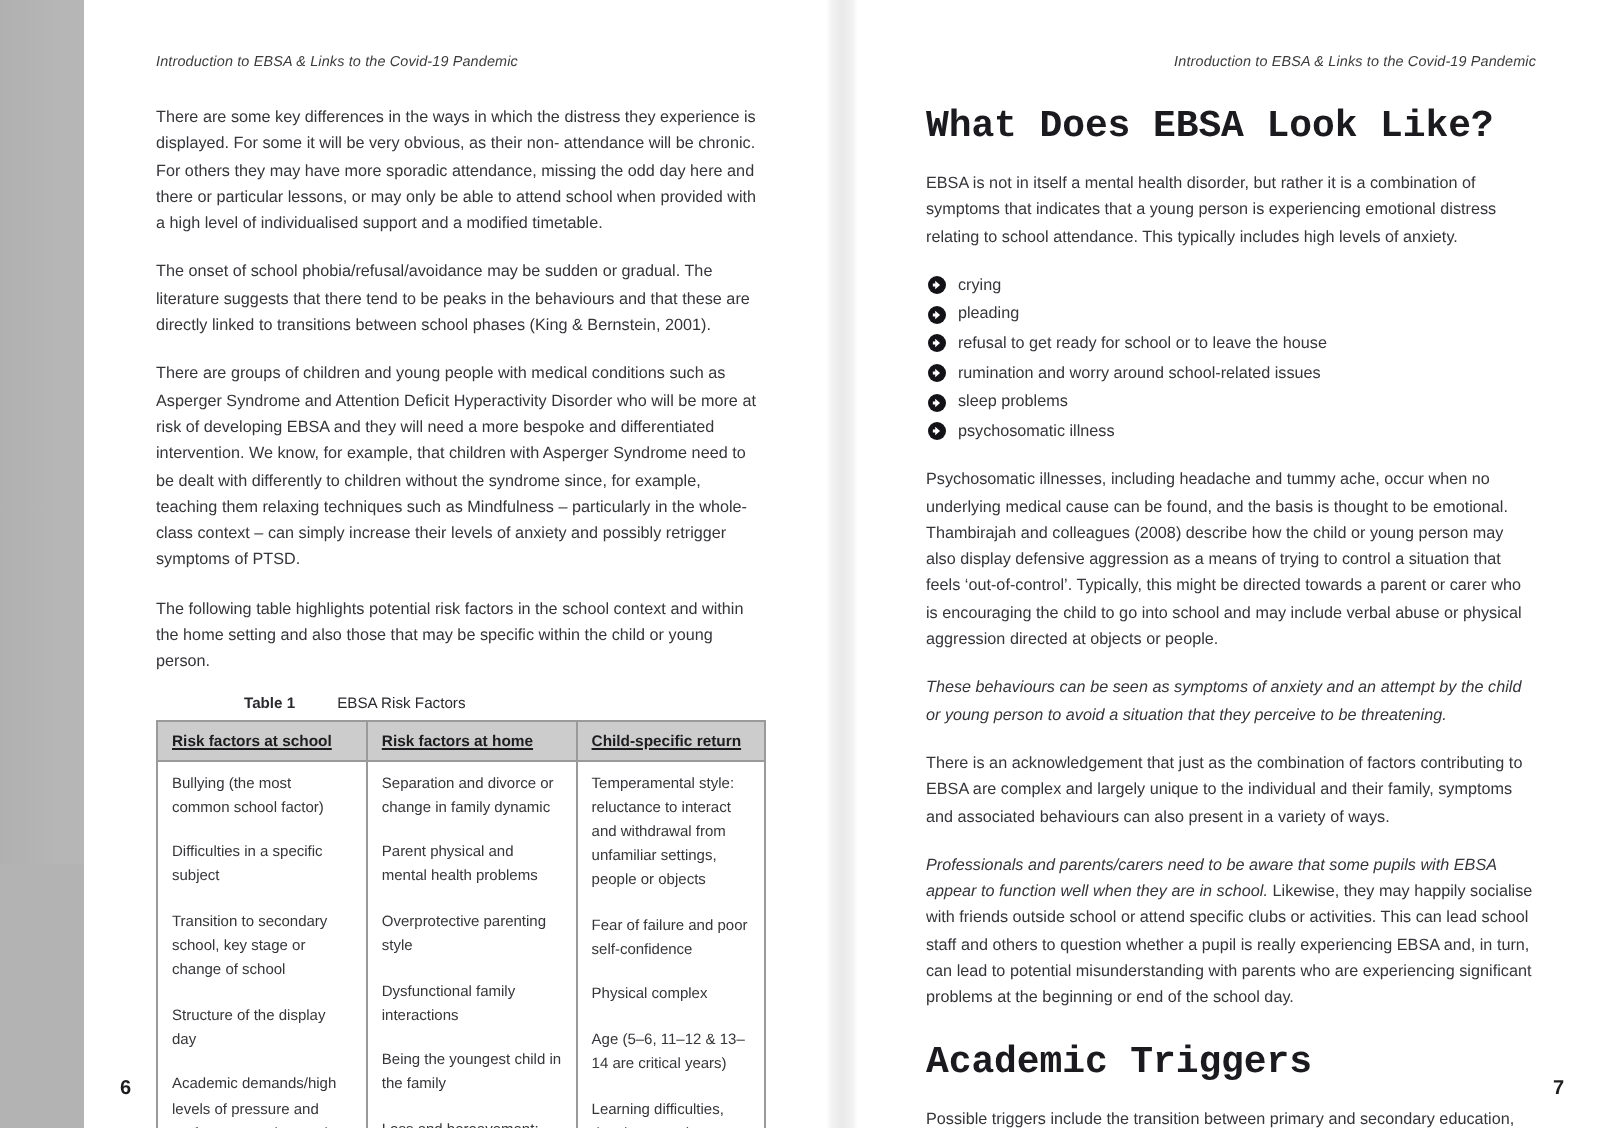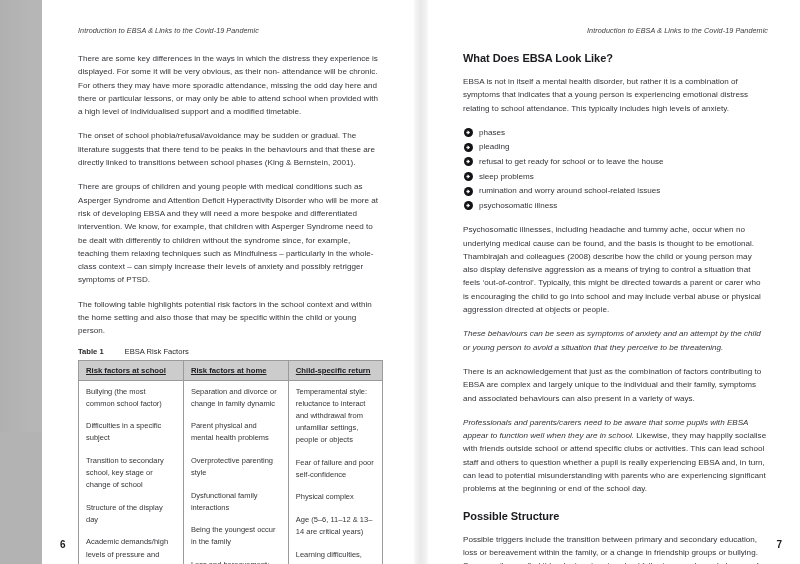--- a/index.html
+++ b/index.html
@@ -51,35 +51,36 @@
     color: #35353a;
     text-align: left;
     margin-bottom: 11px;
     letter-spacing: .01px;
   }
   p.body.ital { font-style: italic; }
   p.body .roman { font-style: normal; }
   p.body.tight { margin-bottom: 9px; }
 
   h2.heading {
-    font-size: 11px;
+    font-size: 19px;
     font-weight: bold;
     color: #1b1b1f;
     margin-bottom: 11px;
     letter-spacing: -.05px;
+    font-family: Liberation Mono, monospace;
   }
   h2.heading.second { margin-top: 14px; }
 
   
   .table-caption {
     font-size: 7.6px;
     color: #2a2a2e;
     margin-bottom: 4px;
   }
-  .table-caption .tnum { font-weight: bold; }
+  .table-caption .tnum { font-weight: bold; margin-left: 44px; }
   .table-caption .tlabel { margin-left: 21px; }
 
   table.risk {
     width: 100%;
     border-collapse: collapse;
     table-layout: fixed;
     border: 1px solid #9a9a9a;
   }
   table.risk th, table.risk td {
     border: 1px solid #9a9a9a;
@@ -177,21 +178,21 @@
               <li>Academic demands/high levels of pressure and performance-orientated classrooms</li>
 
             </ul>
           </td>
           <td>
             <ul>
               <li>Separation and divorce or change in family dynamic</li>
               <li>Parent physical and mental health problems</li>
               <li>Overprotective parenting style</li>
               <li>Dysfunctional family interactions</li>
-              <li>Being the youngest occur in the family</li>
+              <li>Being the youngest child in the family</li>
               <li>Loss and bereavement; high levels of family stress</li>
 
             </ul>
           </td>
           <td>
             <ul>
               <li>Temperamental style: reluctance to interact and withdrawal from unfamiliar settings, people or objects</li>
               <li>Fear of failure and poor self-confidence</li>
               <li>Physical complex</li>
               <li>Age (5–6, 11–12 &amp; 13–14 are critical years)</li>
@@ -217,21 +218,21 @@
     <p class="body">EBSA is not in itself a mental health disorder, but rather it is a combination of symptoms that indicates that a young person is experiencing emotional distress relating to school attendance. This typically includes high levels of anxiety.</p>
 
     <ul class="arrow-list">
       <li>
         <span class="arrow-icon">
           <svg viewBox="0 0 20 20" width="9" height="9" aria-hidden="true">
             <circle cx="10" cy="10" r="10" fill="#131317"></circle>
             <path d="M8 5.2 L13.4 10 L8 14.8 L8 11.6 L5.4 11.6 L5.4 8.4 L8 8.4 Z" fill="#ffffff"></path>
           </svg>
         </span>
-        <span>phases</span>
+        <span>crying</span>
       </li>
       <li>
         <span class="arrow-icon">
           <svg viewBox="0 0 20 20" width="9" height="9" aria-hidden="true">
             <circle cx="10" cy="10" r="10" fill="#131317"></circle>
             <path d="M8 5.2 L13.4 10 L8 14.8 L8 11.6 L5.4 11.6 L5.4 8.4 L8 8.4 Z" fill="#ffffff"></path>
           </svg>
         </span>
         <span>pleading</span>
       </li>
@@ -244,50 +245,50 @@
         </span>
         <span>refusal to get ready for school or to leave the house</span>
       </li>
       <li>
         <span class="arrow-icon">
           <svg viewBox="0 0 20 20" width="9" height="9" aria-hidden="true">
             <circle cx="10" cy="10" r="10" fill="#131317"></circle>
             <path d="M8 5.2 L13.4 10 L8 14.8 L8 11.6 L5.4 11.6 L5.4 8.4 L8 8.4 Z" fill="#ffffff"></path>
           </svg>
         </span>
+        <span>rumination and worry around school-related issues</span>
+      </li>
+      <li>
+        <span class="arrow-icon">
+          <svg viewBox="0 0 20 20" width="9" height="9" aria-hidden="true">
+            <circle cx="10" cy="10" r="10" fill="#131317"></circle>
+            <path d="M8 5.2 L13.4 10 L8 14.8 L8 11.6 L5.4 11.6 L5.4 8.4 L8 8.4 Z" fill="#ffffff"></path>
+          </svg>
+        </span>
         <span>sleep problems</span>
       </li>
       <li>
         <span class="arrow-icon">
           <svg viewBox="0 0 20 20" width="9" height="9" aria-hidden="true">
             <circle cx="10" cy="10" r="10" fill="#131317"></circle>
             <path d="M8 5.2 L13.4 10 L8 14.8 L8 11.6 L5.4 11.6 L5.4 8.4 L8 8.4 Z" fill="#ffffff"></path>
           </svg>
         </span>
-        <span>rumination and worry around school-related issues</span>
-      </li>
-      <li>
-        <span class="arrow-icon">
-          <svg viewBox="0 0 20 20" width="9" height="9" aria-hidden="true">
-            <circle cx="10" cy="10" r="10" fill="#131317"></circle>
-            <path d="M8 5.2 L13.4 10 L8 14.8 L8 11.6 L5.4 11.6 L5.4 8.4 L8 8.4 Z" fill="#ffffff"></path>
-          </svg>
-        </span>
         <span>psychosomatic illness</span>
       </li>
     </ul>
 
     <p class="body">Psychosomatic illnesses, including headache and tummy ache, occur when no underlying medical cause can be found, and the basis is thought to be emotional. Thambirajah and colleagues (2008) describe how the child or young person may also display defensive aggression as a means of trying to control a situation that feels ‘out-of-control’. Typically, this might be directed towards a parent or carer who is encouraging the child to go into school and may include verbal abuse or physical aggression directed at objects or people.</p>
 
     <p class="body ital">These behaviours can be seen as symptoms of anxiety and an attempt by the child or young person to avoid a situation that they perceive to be threatening.</p>
 
     <p class="body">There is an acknowledgement that just as the combination of factors contributing to EBSA are complex and largely unique to the individual and their family, symptoms and associated behaviours can also present in a variety of ways.</p>
 
     <p class="body ital"><span>Professionals and parents/carers need to be aware that some pupils with EBSA appear to function well when they are in school. </span><span class="roman">Likewise, they may happily socialise with friends outside school or attend specific clubs or activities. This can lead school staff and others to question whether a pupil is really experiencing EBSA and, in turn, can lead to potential misunderstanding with parents who are experiencing significant problems at the beginning or end of the school day.</span></p>
 
-    <h2 class="heading second">Possible Structure</h2>
+    <h2 class="heading second">Academic Triggers</h2>
 
     <p class="body">Possible triggers include the transition between primary and secondary education, loss or bereavement within the family, or a change in friendship groups or bullying. Some pupils may find it harder to return to school following a prolonged absence, for instance due to illness or a school holiday.</p>
 
     <div class="page-number">7</div>
   </div>
 
 </div>
 
 </body></html>

